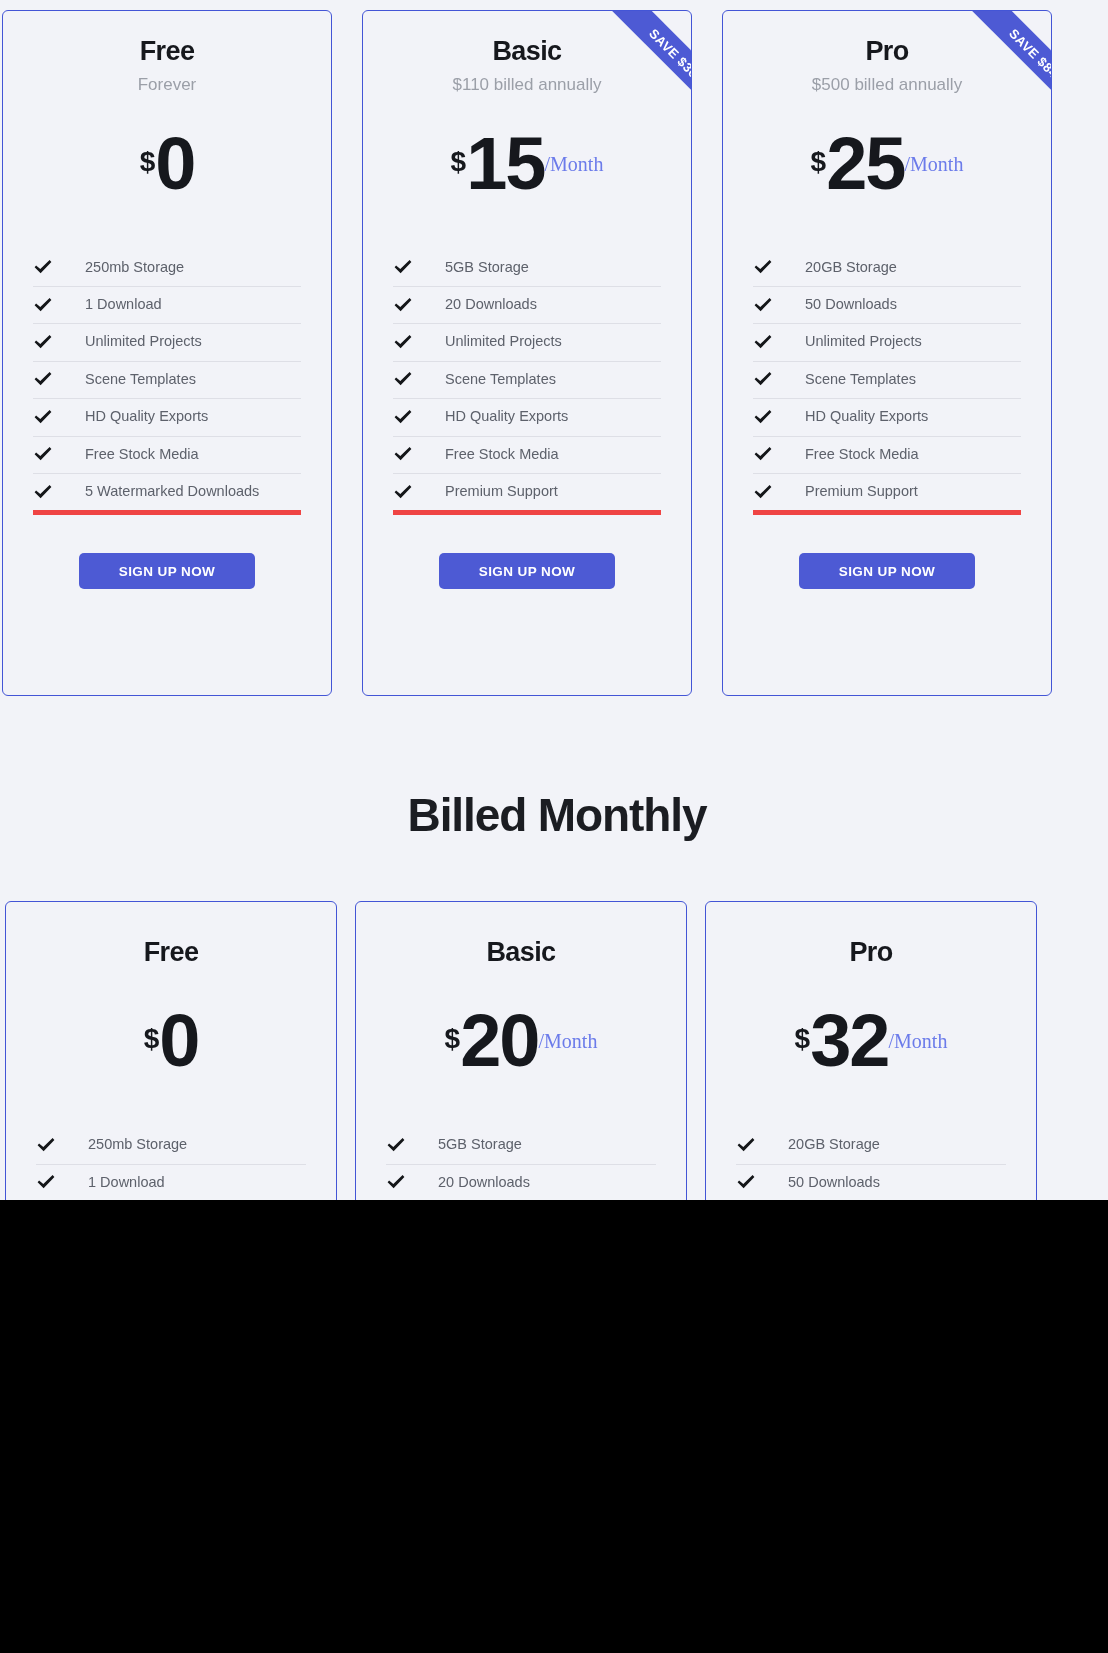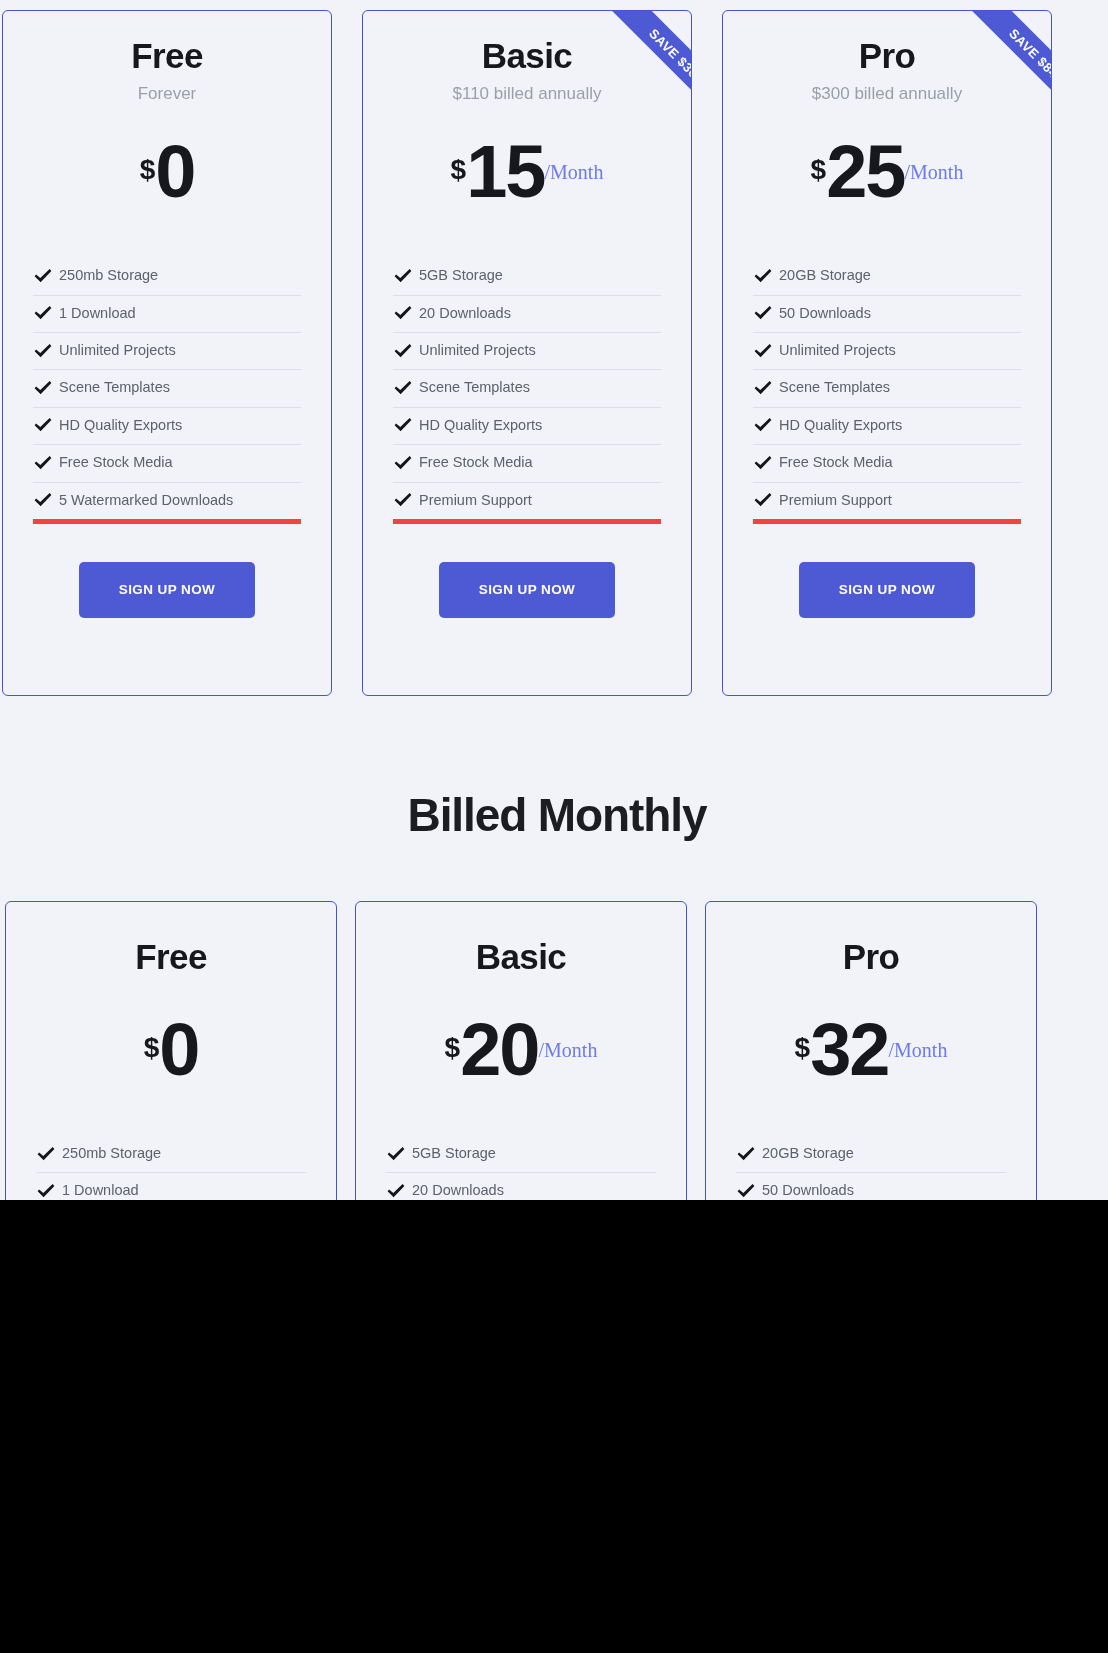--- a/index.html
+++ b/index.html
@@ -95,21 +95,21 @@
     font-size: 13px;
     font-weight: bold;
     letter-spacing: 0.4px;
     font-family: "Liberation Sans", sans-serif;
     white-space: nowrap;
   }
 
   
   .plan-name {
     text-align: center;
-    font-size: 35px;
+    font-size: 27px;
     font-weight: bold;
     color: #16181d;
     letter-spacing: -0.6px;
     line-height: 1.08;
     margin: 0;
   }
   .plan-sub {
     text-align: center;
     font-size: 17px;
     color: #9b9fa8;
@@ -152,21 +152,21 @@
 
   
   .features {
     list-style: none;
     margin: 34px 0 0 0;
     padding: 0 10px;
   }
   .feature-item {
     display: flex;
     align-items: center;
-    gap: 6px;
+    gap: 32px;
     padding: 9px 0 10px 0;
     border-bottom: 1px solid #dedfe6;
   }
   .feature-item:last-child { border-bottom: 5px solid #ef4444; }
   .check-icon {
     flex: 0 0 auto;
     width: 20px;
     height: 16px;
     display: block;
   }
@@ -182,21 +182,21 @@
     display: flex;
     justify-content: center;
     margin-top: 38px;
   }
   .cta-button {
     background: #4d5ad4;
     color: #ffffff;
     border: none;
     border-radius: 5px;
     width: 176px;
-    height: 56px;
+    height: 36px;
     font-size: 13.5px;
     font-weight: bold;
     letter-spacing: 0.4px;
     font-family: "Liberation Sans", sans-serif;
     cursor: pointer;
   }
 
   
   .section-monthly {
     position: absolute;
@@ -379,21 +379,21 @@
             <button class="cta-button">SIGN UP NOW</button>
           </div>
         </div>
         <div class="card card-annual">
           <div class="ribbon">
             <div class="ribbon-band">
               <span class="ribbon-text">SAVE $84</span>
             </div>
           </div>
           <div class="plan-name">Pro</div>
-          <div class="plan-sub">$300 billed annually</div>
+          <div class="plan-sub">$500 billed annually</div>
           <div class="price-row">
             <span class="currency">$</span>
             <span class="amount">25</span>
             <span class="per-month">/Month</span>
           </div>
           <ul class="features">
             <li class="feature-item">
               <span>
                 <svg class="check-icon" viewBox="0 0 20 16" aria-hidden="true">
                   <path d="M1.6 8.2 L3.1 6.4 L7.3 10.1 L16.6 1.0 L18.4 2.9 L7.6 14.2 Z" fill="#141619"></path>

